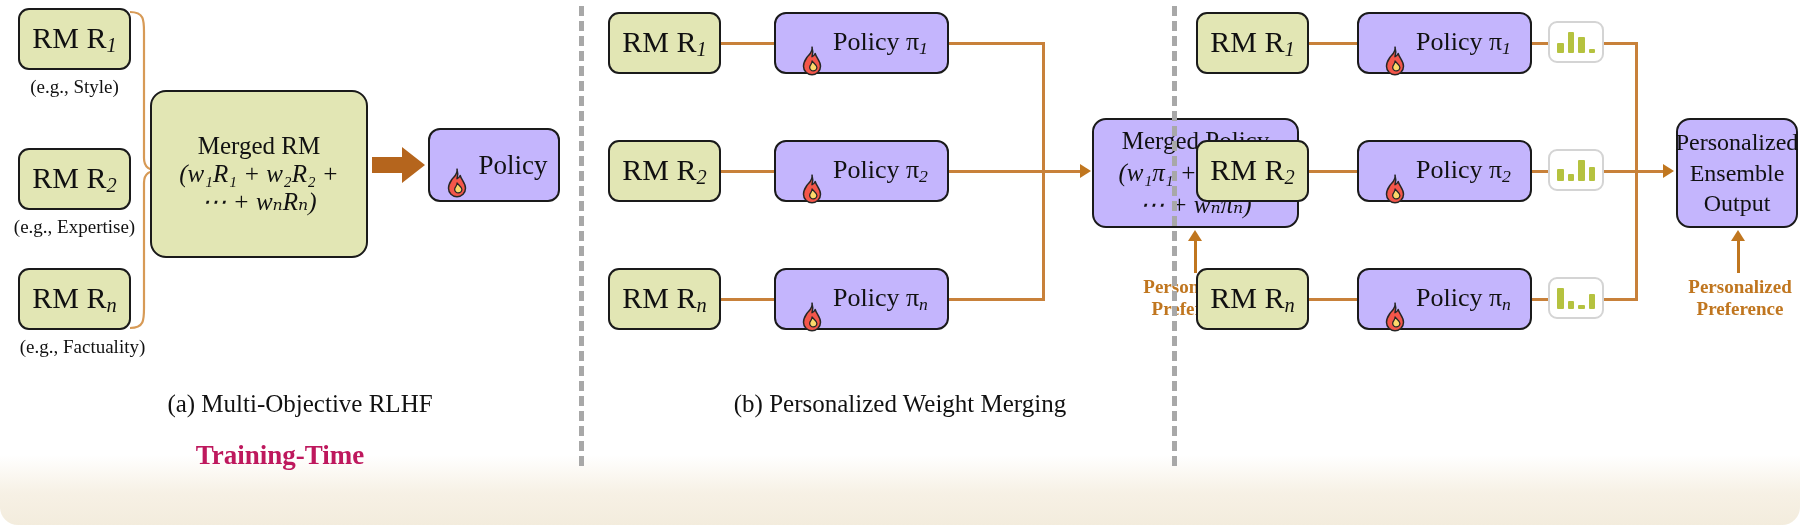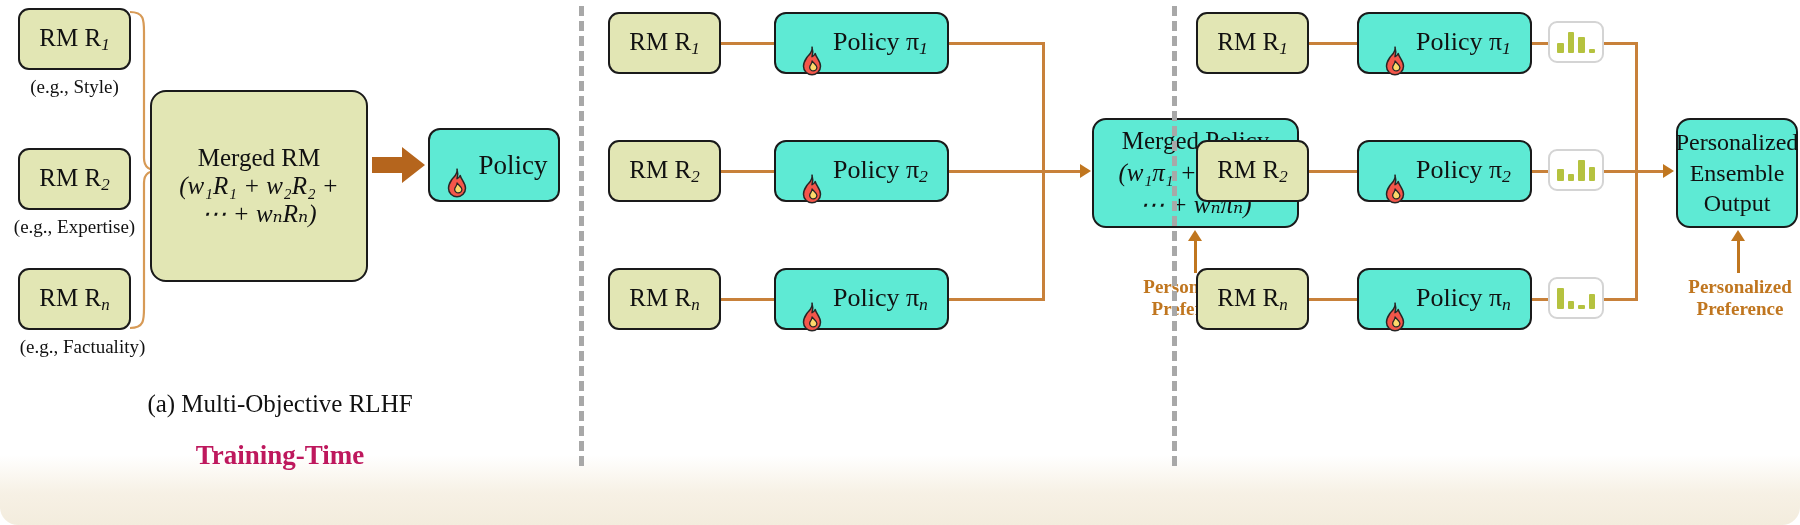--- a/index.html
+++ b/index.html
@@ -42,25 +42,25 @@
     background: #f1f1f1;
     color: #111;
     line-height: 1.12;
     white-space: pre-line;
   }
   .box.rm {
     background: #e2e6b4;
     border-radius: 11px;
   }
   .box.policy {
-    background: #5eead4;
+    background: #c4b5fd;
     gap: 4px;
   }
   .rm-label {
-    font-size: 25px;
+    font-size: 30px;
   }
   .rm-label i { font-style: italic; }
   .sub {
     position: absolute;
     font-size: 19px;
     color: #111;
     text-align: center;
     white-space: nowrap;
   }
 
@@ -105,20 +105,21 @@
     height: 460px;
   }
 
   
   .caption {
     position: absolute;
     font-size: 25px;
     color: #111;
     text-align: center;
     white-space: nowrap;
+    padding-left: 20px;
   }
   .phase {
     position: absolute;
     font-size: 27px;
     font-weight: bold;
     color: #be185d;
     text-align: center;
     white-space: nowrap;
   }
   .pref-label {
@@ -189,21 +190,21 @@
   <div class="box rm" style="left:18px; top:268px; width:113px; height:62px;">
     <span class="rm-label"><span>RM R</span><i class="sb">n</i></span>
   </div>
   <div class="sub" style="left:10px; top:336px; width:145px;">(e.g., Factuality)</div>
 
   <svg class="brace" style="left:128px; top:8px;" width="36" height="325" viewBox="0 0 36 325">
     <path d="M2 4 C 16 4, 16 12, 16 24 L16 150 C16 160, 22 162, 30 162.5
              C22 163, 16 165, 16 175 L16 300 C16 312, 16 320, 2 320" fill="none" stroke="#d79a56" stroke-width="2.2"></path>
   </svg>
 
-  <div class="box rm" style="left:150px; top:90px; width:218px; height:192px; flex-direction:column; border-radius:16px;">
+  <div class="box rm" style="left:150px; top:90px; width:218px; height:168px; flex-direction:column; border-radius:16px;">
     <span class="mbox-title">Merged RM</span>
     <span class="mbox-line mth">(w₁R₁ + w₂R₂ +</span>
     <span class="mbox-line mth">⋯ + wₙRₙ)</span>
   </div>
 
   <svg class="block-arrow" style="left:372px; top:145px;" width="54" height="40" viewBox="0 0 54 40">
     <path d="M0 12 L30 12 L30 2 L53 20 L30 38 L30 28 L0 28 Z" fill="#b5651d"></path>
   </svg>
 
   <div class="box policy" style="left:428px; top:128px; width:132px; height:74px;">
@@ -357,14 +358,15 @@
     <span>Personalized</span>
     <span>Ensemble</span>
     <span>Output</span>
   </div>
 
   <div class="ln v dark" style="left:1737px; top:240px; height:33px;"></div>
   <div class="arrowhead-up" style="left:1731px; top:230px;"></div>
   <div class="pref-label" style="left:1645px; top:276px; width:190px;">Personalized
 Preference</div>
 
+  <div class="caption" style="left:600px; top:390px; width:560px;">(b) Personalized Weight Merging</div>
 
 </div>
 
 </body></html>

